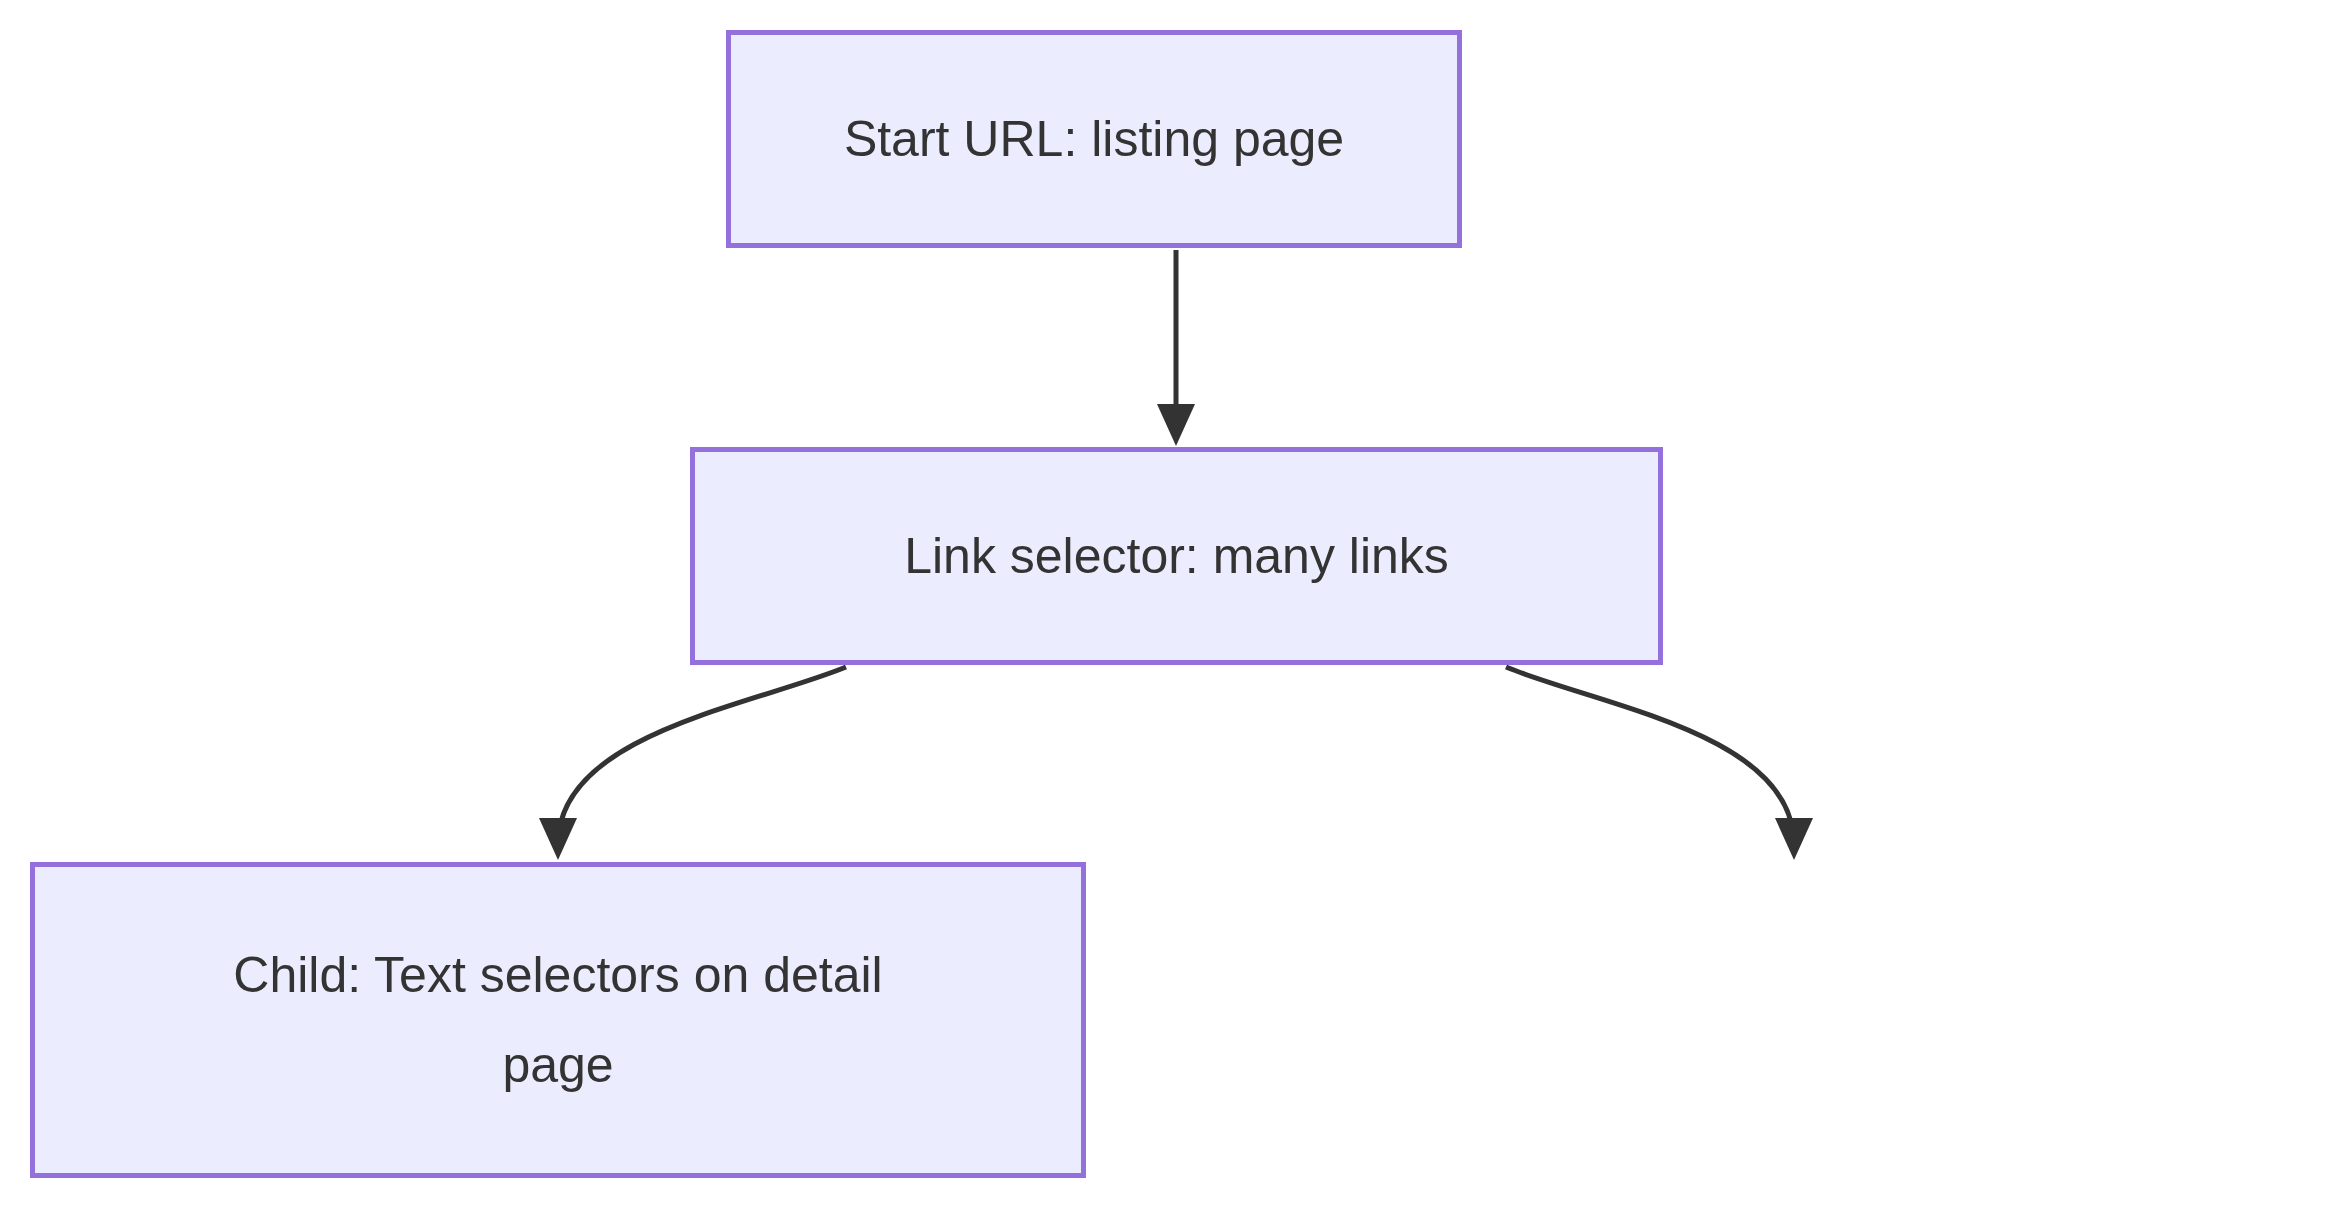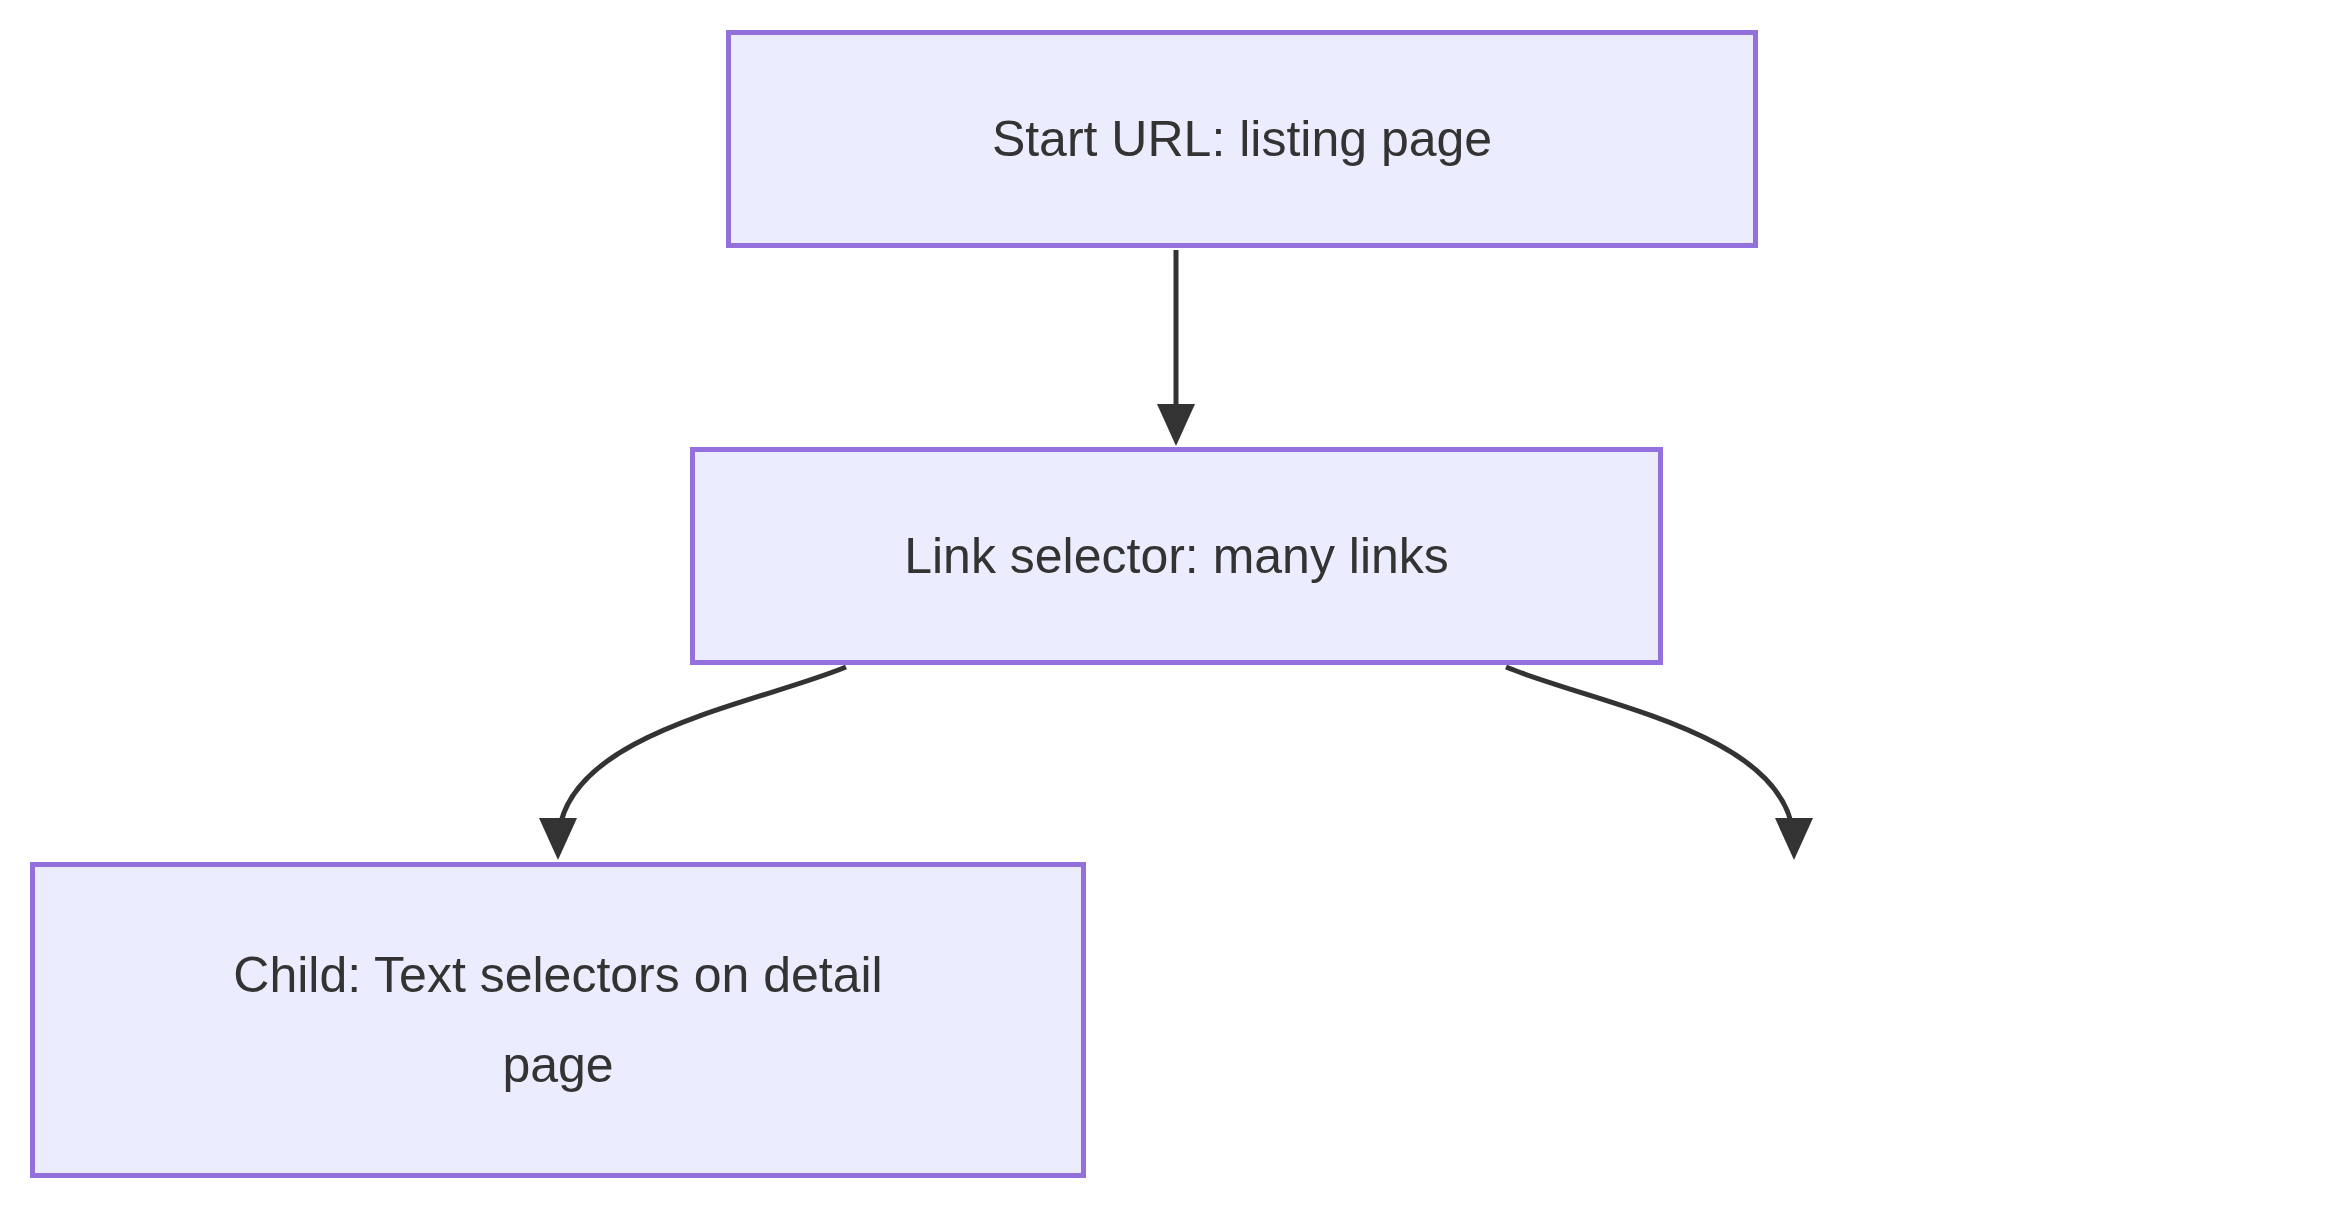--- a/index.html
+++ b/index.html
@@ -41,21 +41,21 @@
     background: var(--node-fill);
     border: 5px solid var(--node-border);
     color: var(--text);
     display: flex;
     align-items: center;
     justify-content: center;
     text-align: center;
     font-size: 50px;
     line-height: 1.8;
   }
-  .node--start  { left: 726px;  top: 30px;  width: 1032px;  height: 218px; }
+  .node--start  { left: 726px;  top: 30px;  width: 736px;  height: 218px; }
   .node--link   { left: 690px;  top: 447px; width: 973px;  height: 218px; }
   .node--child1 { left: 30px;   top: 862px; width: 1056px; height: 316px; }
   .node--child2 { left: 1272px; top: 862px; width: 1044px; height: 316px; }
   .node--child1 .node-label,
   .node--child2 .node-label { max-width: 660px; }
 </style>
 </head>
 <body>
 
 <div class="canvas">

